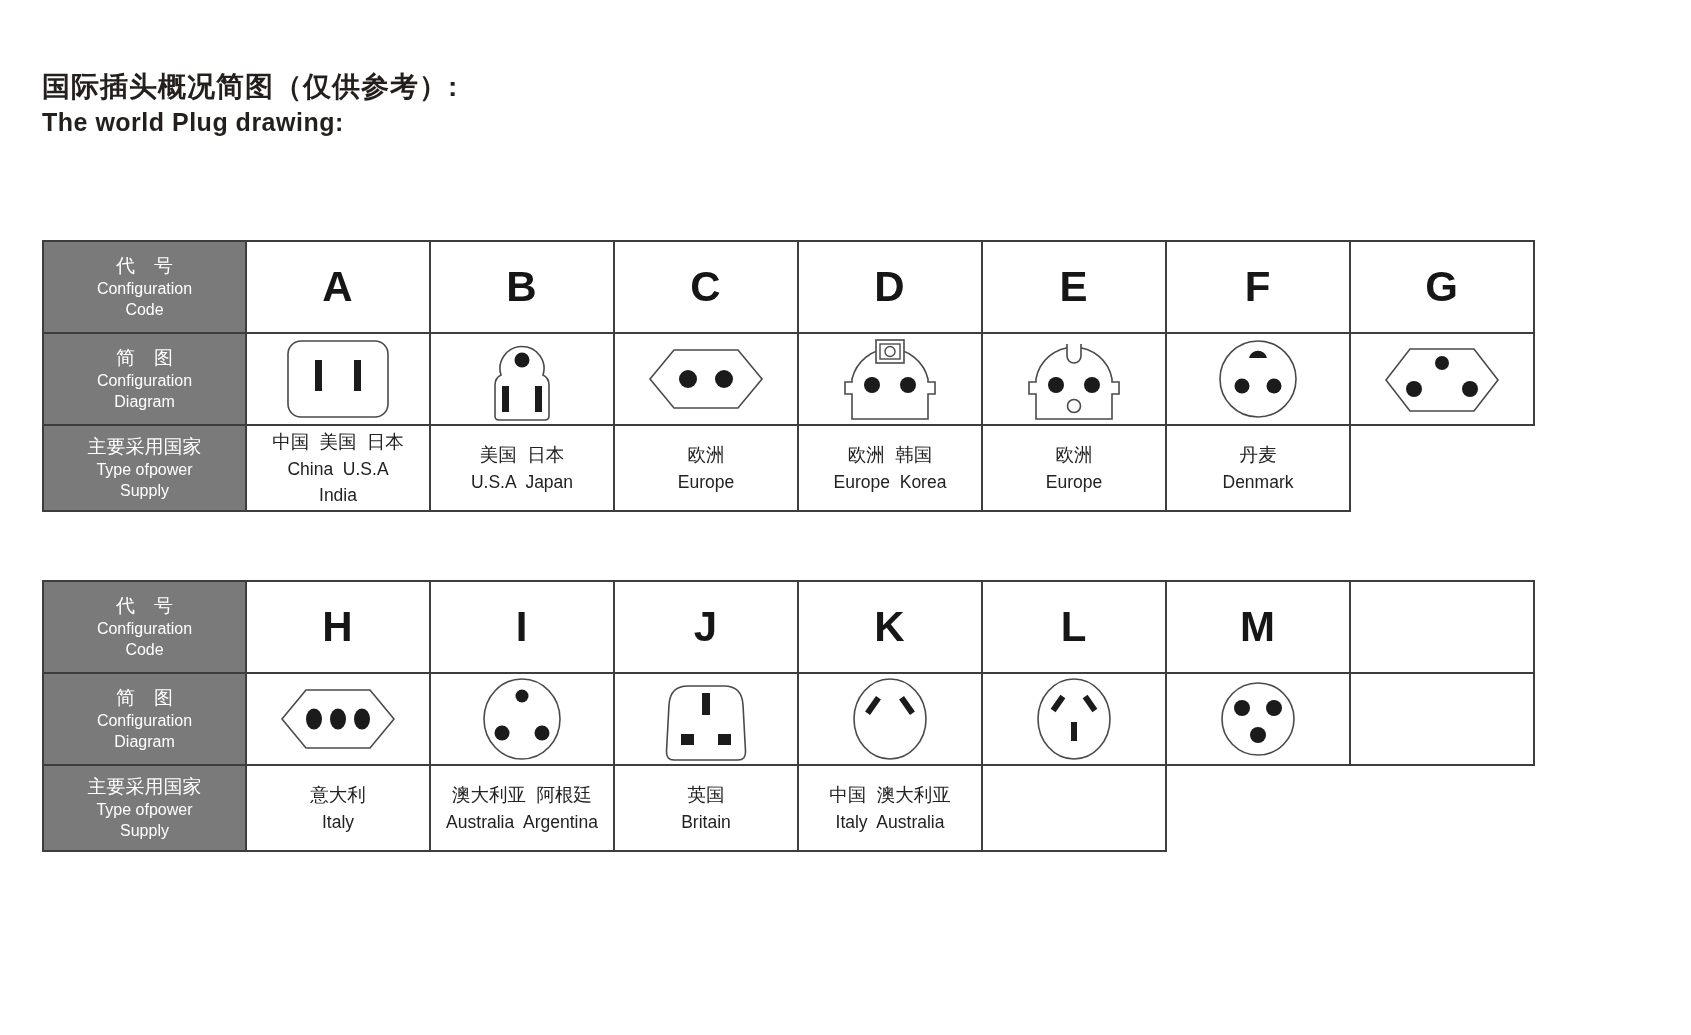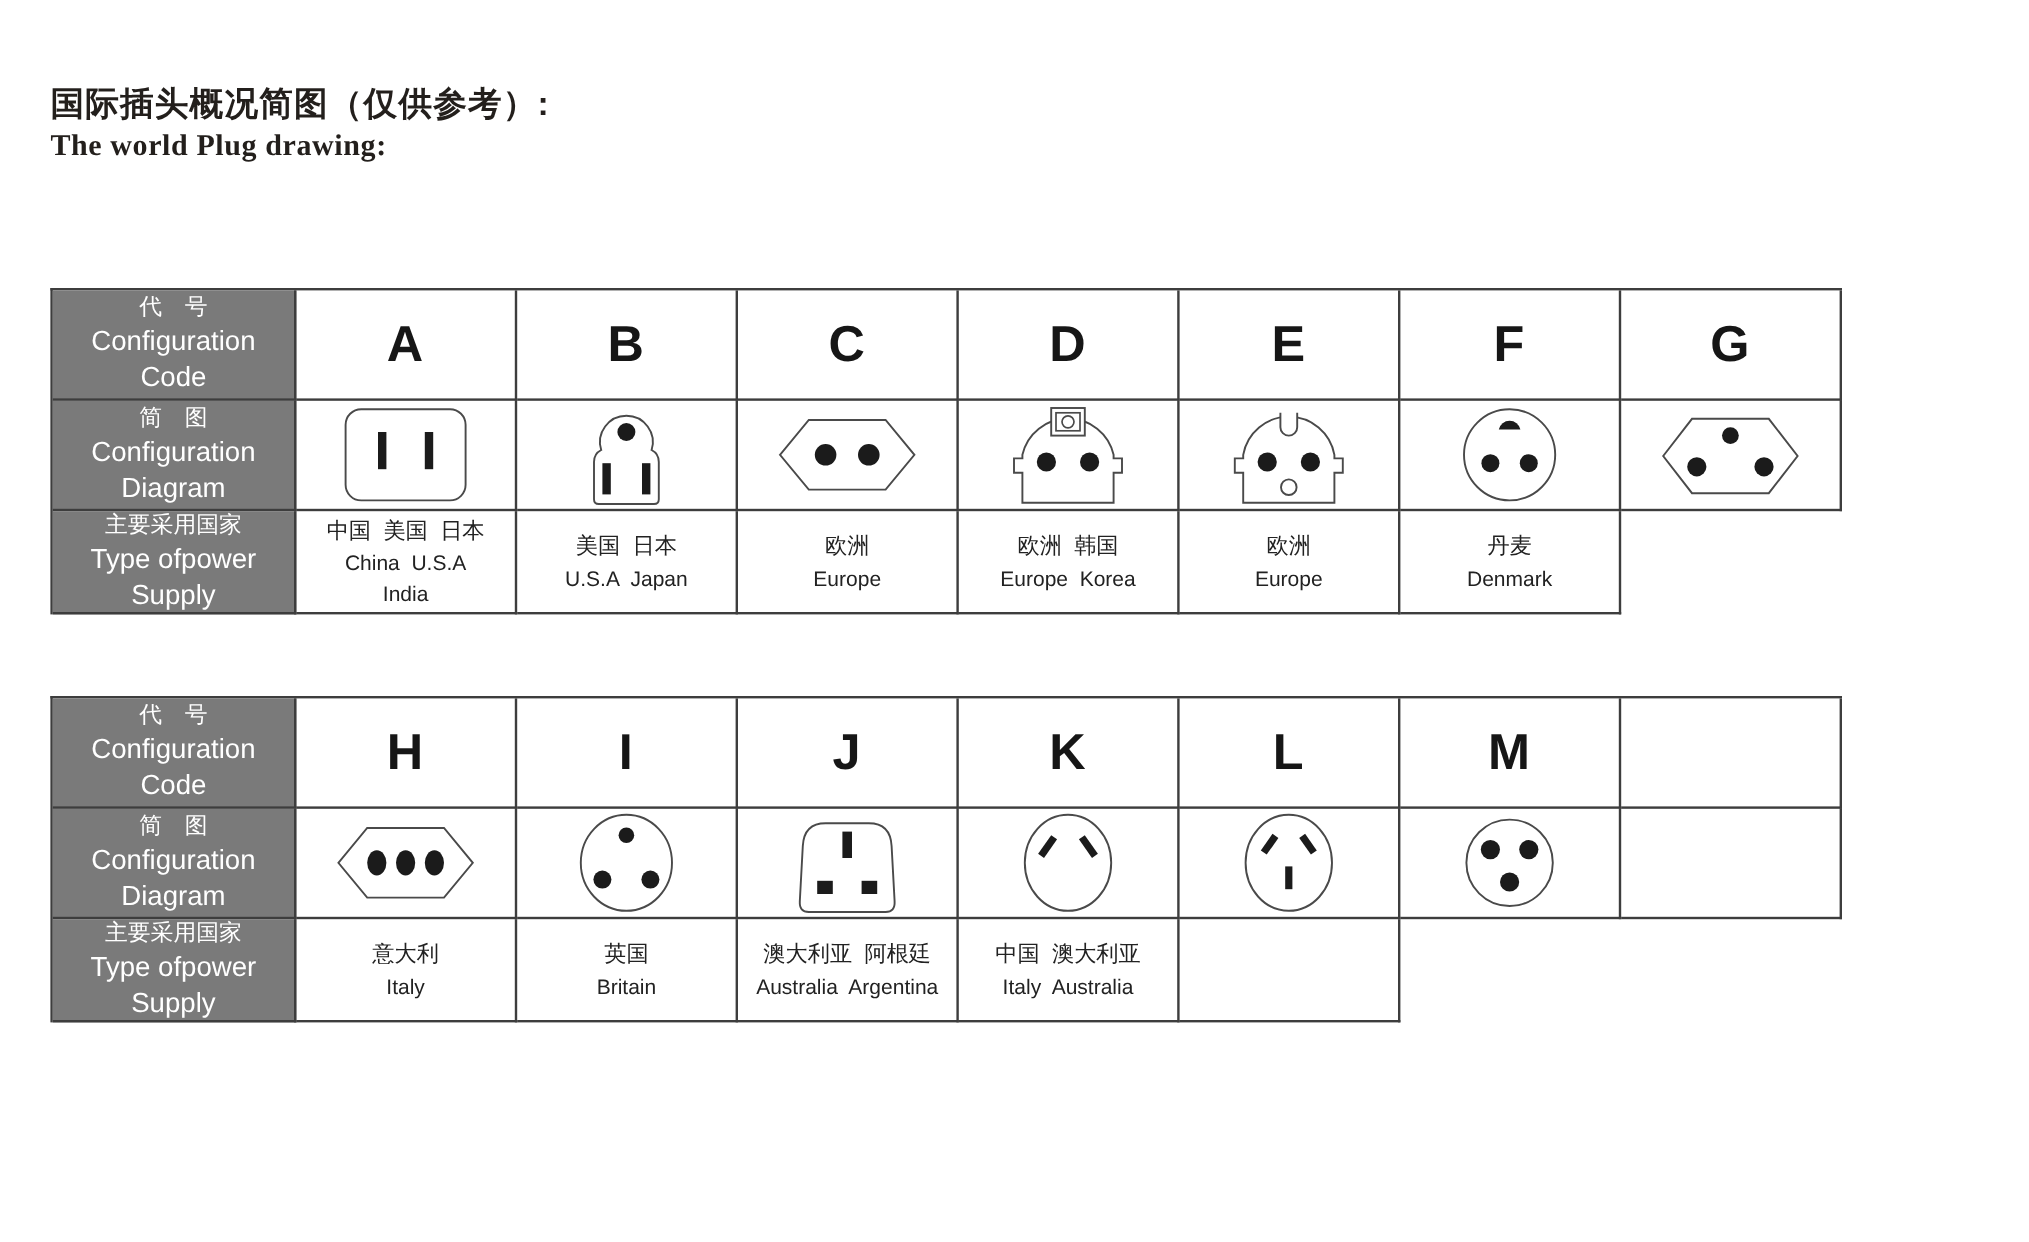--- a/index.html
+++ b/index.html
@@ -6,40 +6,40 @@
   .page{
     position:relative;width:1691px;height:1035px;background:#fff;overflow:hidden;
     font-family:"Liberation Sans","DejaVu Sans",sans-serif;color:#1c1c1c;
   }
   .title-zh{
     position:absolute;left:42px;top:68px;font-size:28px;font-weight:700;
     color:#231f1c;letter-spacing:1px;white-space:pre;
   }
   .title-en{
     position:absolute;left:42px;top:108px;font-size:25px;font-weight:700;
-    color:#231f1c;letter-spacing:0.5px;white-space:pre;font-family:Liberation Serif, serif;
+    color:#231f1c;letter-spacing:0.5px;white-space:pre;
   }
   .plug-table{
     position:absolute;left:42px;width:1491px;
     display:grid;
     grid-template-columns:203px repeat(7,184px);
     grid-template-rows:92px 92px 86px;
     border-top:2px solid #3d3d3d;border-left:2px solid #3d3d3d;
     background:#fff;
   }
   .t1{top:240px;}
   .t2{top:580px;}
   .cell{
     border-right:2px solid #3d3d3d;border-bottom:2px solid #3d3d3d;
     display:flex;flex-direction:column;align-items:center;justify-content:center;
     overflow:hidden;
   }
   .hcell{background:#7a7a7a;color:#ffffff;text-align:left;}
   .hzh{font-size:19px;white-space:pre;line-height:1.35;}
-  .hen{font-size:23px;white-space:pre;line-height:1.3;}
+  .hen{font-size:16px;white-space:pre;line-height:1.3;}
   .code-cell{font-size:42px;font-weight:700;color:#161616;letter-spacing:1px;}
   .cl{white-space:pre;text-align:center;}
   .cl.zh{font-size:18.5px;line-height:1.5;color:#222;}
   .cl.en{font-size:17.5px;line-height:1.5;color:#222;}
   .cl:empty{display:none;}
   .diag svg{display:block;}
 </style>
 </head>
 <body>
 
@@ -236,27 +236,27 @@
       <div class="hzh">主要采用国家</div>
       <div class="hen">Type ofpower</div>
       <div class="hen">Supply</div>
     </div>
     <div class="cell">
       <div class="cl zh">意大利</div>
       <div class="cl en">Italy</div>
 
     </div>
     <div class="cell">
+      <div class="cl zh">澳大利亚  阿根廷</div>
+      <div class="cl en">Australia  Argentina</div>
+
+    </div>
+    <div class="cell">
       <div class="cl zh">英国</div>
       <div class="cl en">Britain</div>
-
-    </div>
-    <div class="cell">
-      <div class="cl zh">澳大利亚  阿根廷</div>
-      <div class="cl en">Australia  Argentina</div>
 
     </div>
     <div class="cell">
       <div class="cl zh">中国  澳大利亚</div>
       <div class="cl en">Italy  Australia</div>
 
     </div>
     <div class="cell">
       
       

